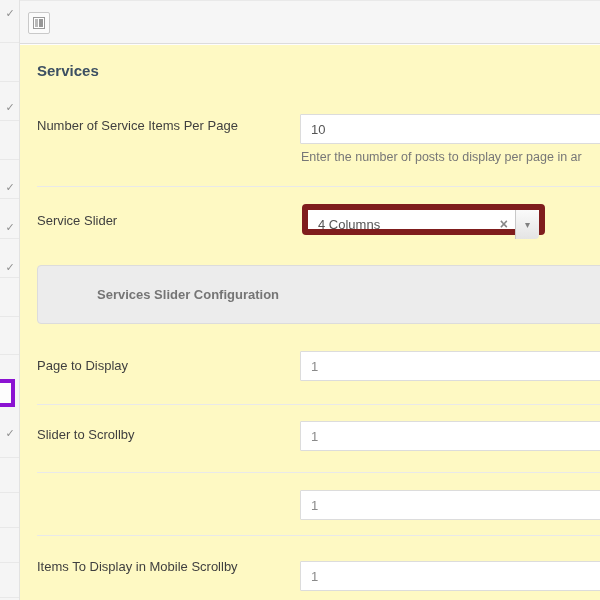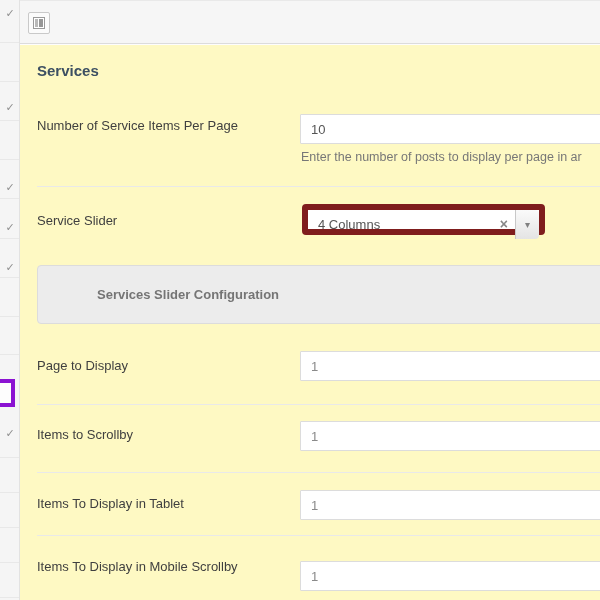--- a/index.html
+++ b/index.html
@@ -117,25 +117,24 @@
     </div>
 
     <div class="section-panel">
       <span class="section-title">Services Slider Configuration</span>
     </div>
 
     <label class="field-label" style="top:312px">Page to Display</label>
     <input class="txt-input light" style="top: 306px;" type="text" value="1">
     <div class="row-divider" style="top:359px"></div>
 
-    <label class="field-label" style="top:381px">Items to Scrollby</label>
+    <label class="field-label" style="top:381px">Slider to Scrollby</label>
     <input class="txt-input light" style="top: 376px;" type="text" value="1">
     <div class="row-divider" style="top:427px"></div>
 
-    <label class="field-label" style="top:450px">Items To Display in Tablet</label>
     <input class="txt-input light" style="top: 445px;" type="text" value="1">
     <div class="row-divider" style="top:490px"></div>
 
     <label class="field-label" style="top:513px">Items To Display in Mobile Scrollby</label>
     <input class="txt-input light" style="top: 516px;" type="text" value="1">
 
   </div>
 </div>
 
 </body></html>

